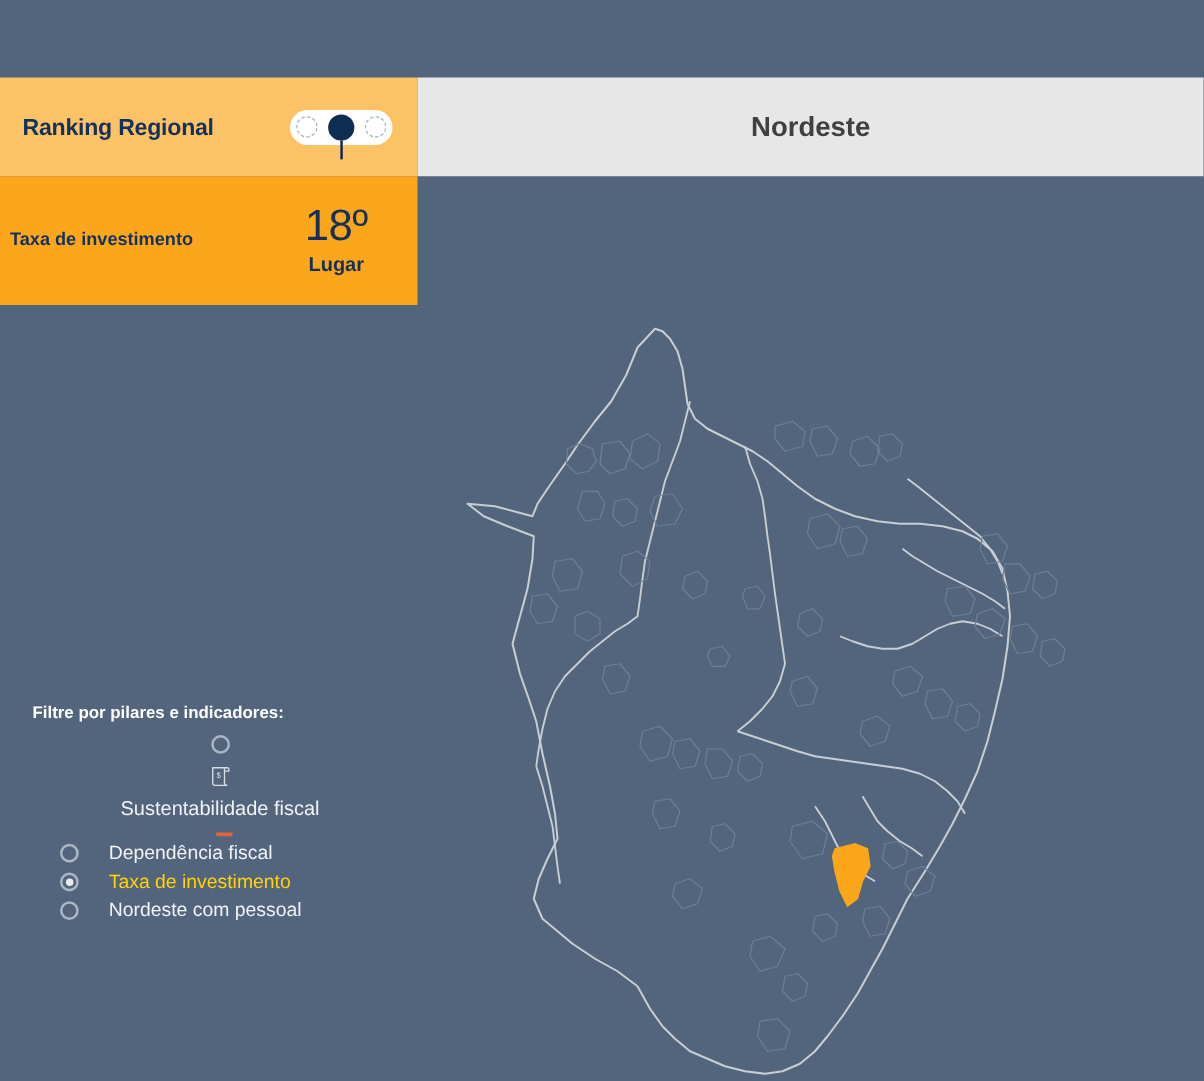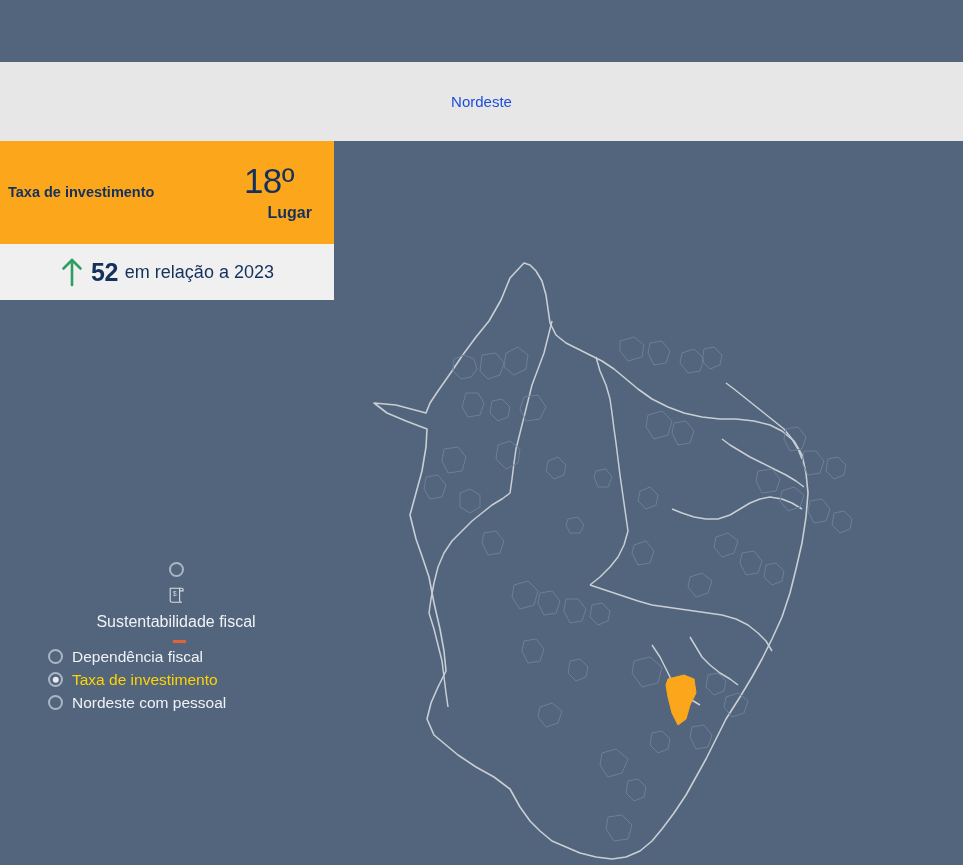--- a/index.html
+++ b/index.html
@@ -85,23 +85,23 @@
   }
 
   .region-header {
     flex: 1;
     background: #e7e7e7;
     display: flex;
     align-items: center;
     justify-content: center;
   }
   .region-header-title {
-    font-size: 15px;
-    font-weight: normal;
-    color: #1d4ed8;
+    font-size: 22px;
+    font-weight: bold;
+    color: #404040;
   }
 
   
   .card-wrap {
     position: absolute;
     top: 141px;
     left: 0;
     width: 334px;
   }
 
@@ -128,21 +128,20 @@
   .metric-rank-value {
     font-size: 35px;
     font-weight: normal;
     line-height: 1.0;
     letter-spacing: -0.5px;
   }
   .metric-rank-unit {
     font-size: 16px;
     font-weight: bold;
     margin-top: 6px;
-    text-align: right;
   }
 
   .card-delta {
     background: #f0f0f0;
     height: 56px;
     display: flex;
     align-items: center;
     justify-content: center;
     gap: 7px;
     color: #13315c;
@@ -216,21 +215,21 @@
     width: 13px;
     height: 2.5px;
     background: #e2623a;
     margin-left: 6px;
     flex: none;
   }
 
   .indicator-row {
     display: flex;
     align-items: center;
-    gap: 9px;
+    gap: 24px;
     margin-left: 22px;
     margin-bottom: 5px;
   }
   .indicator-label {
     font-size: 15.5px;
     color: #f0f2f5;
   }
   .indicator-row.active .indicator-label {
     color: #ffd400;
   }
@@ -274,49 +273,51 @@
     stroke-width: 1;
   }
 </style>
 </head>
 <body>
 
 <div class="top-spacer"></div>
 
 <div class="header-row">
 
+  <div class="card-header">
+    <span class="card-header-title">Ranking Regional</span>
+
+    <div class="toggle">
+      <span class="toggle-stop"></span>
+      <span class="toggle-stop"></span>
+      <span class="toggle-knob">
+        <span class="toggle-stem"></span>
+      </span>
+    </div>
+  </div>
 
   <div class="region-header">
     <span class="region-header-title">Nordeste</span>
   </div>
 </div>
 
 <div class="card-wrap">
 
   <div class="card-metric">
     <span class="metric-label">Taxa de investimento</span>
     <div class="metric-rank">
       <div class="metric-rank-value">18º</div>
       <div class="metric-rank-unit">Lugar</div>
     </div>
   </div>
 
-  <div class="card-delta">
-    <span class="delta-arrow">
-      <svg width="24" height="30" viewBox="0 0 24 30" aria-hidden="true">
-        <path d="M12 3 L12 28" stroke="#2e9e63" stroke-width="2.6" fill="none" stroke-linecap="round"></path>
-        <path d="M3.5 11.5 L12 3 L20.5 11.5" stroke="#2e9e63" stroke-width="2.6" fill="none" stroke-linecap="round" stroke-linejoin="round"></path>
-      </svg>
-    </span>
-    <span class="delta-value">52</span>
-    <span class="delta-text">em relação a 2023</span>
-  </div>
 </div>
 
 <div class="filter-panel">
+  <div class="filter-heading">Filtre por pilares e indicadores:</div>
 
   <div class="pillar-row">
     <span class="radio"></span>
     <span class="pillar-icon">
       <svg width="18" height="18" viewBox="0 0 18 18" aria-hidden="true">
         <path d="M3.2 2.2 h9.4 v12.2 a1.9 1.9 0 0 0 1.9 1.9 H5.1 a1.9 1.9 0 0 1 -1.9 -1.9 Z" fill="none" stroke="#d7dde4" stroke-width="1.1" stroke-linejoin="round"></path>
         <path d="M12.6 2.2 h2.3 a1.2 1.2 0 0 1 1.2 1.2 v1.5 h-3.5" fill="none" stroke="#d7dde4" stroke-width="1.1" stroke-linejoin="round"></path>
         <text x="7.9" y="10.1" font-family="'Liberation Sans', sans-serif" font-size="6.4" fill="#d7dde4" text-anchor="middle">$</text>
       </svg>
     </span>

